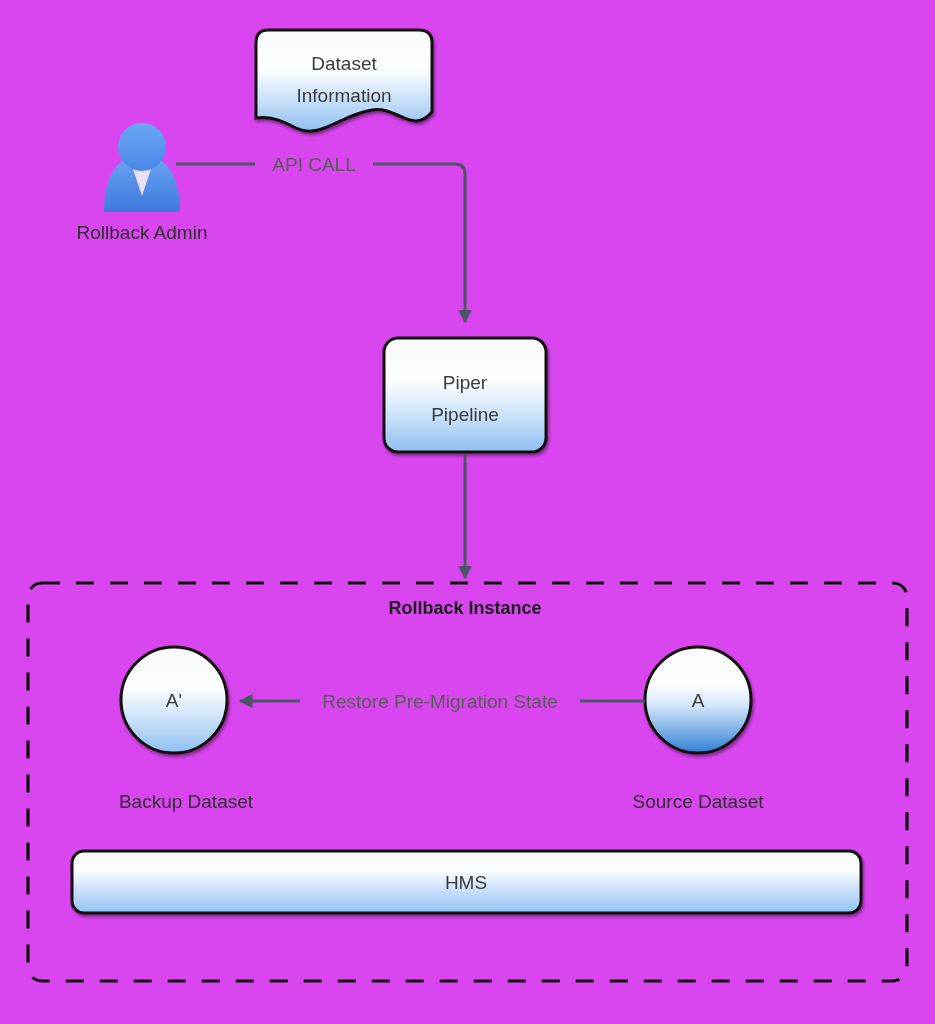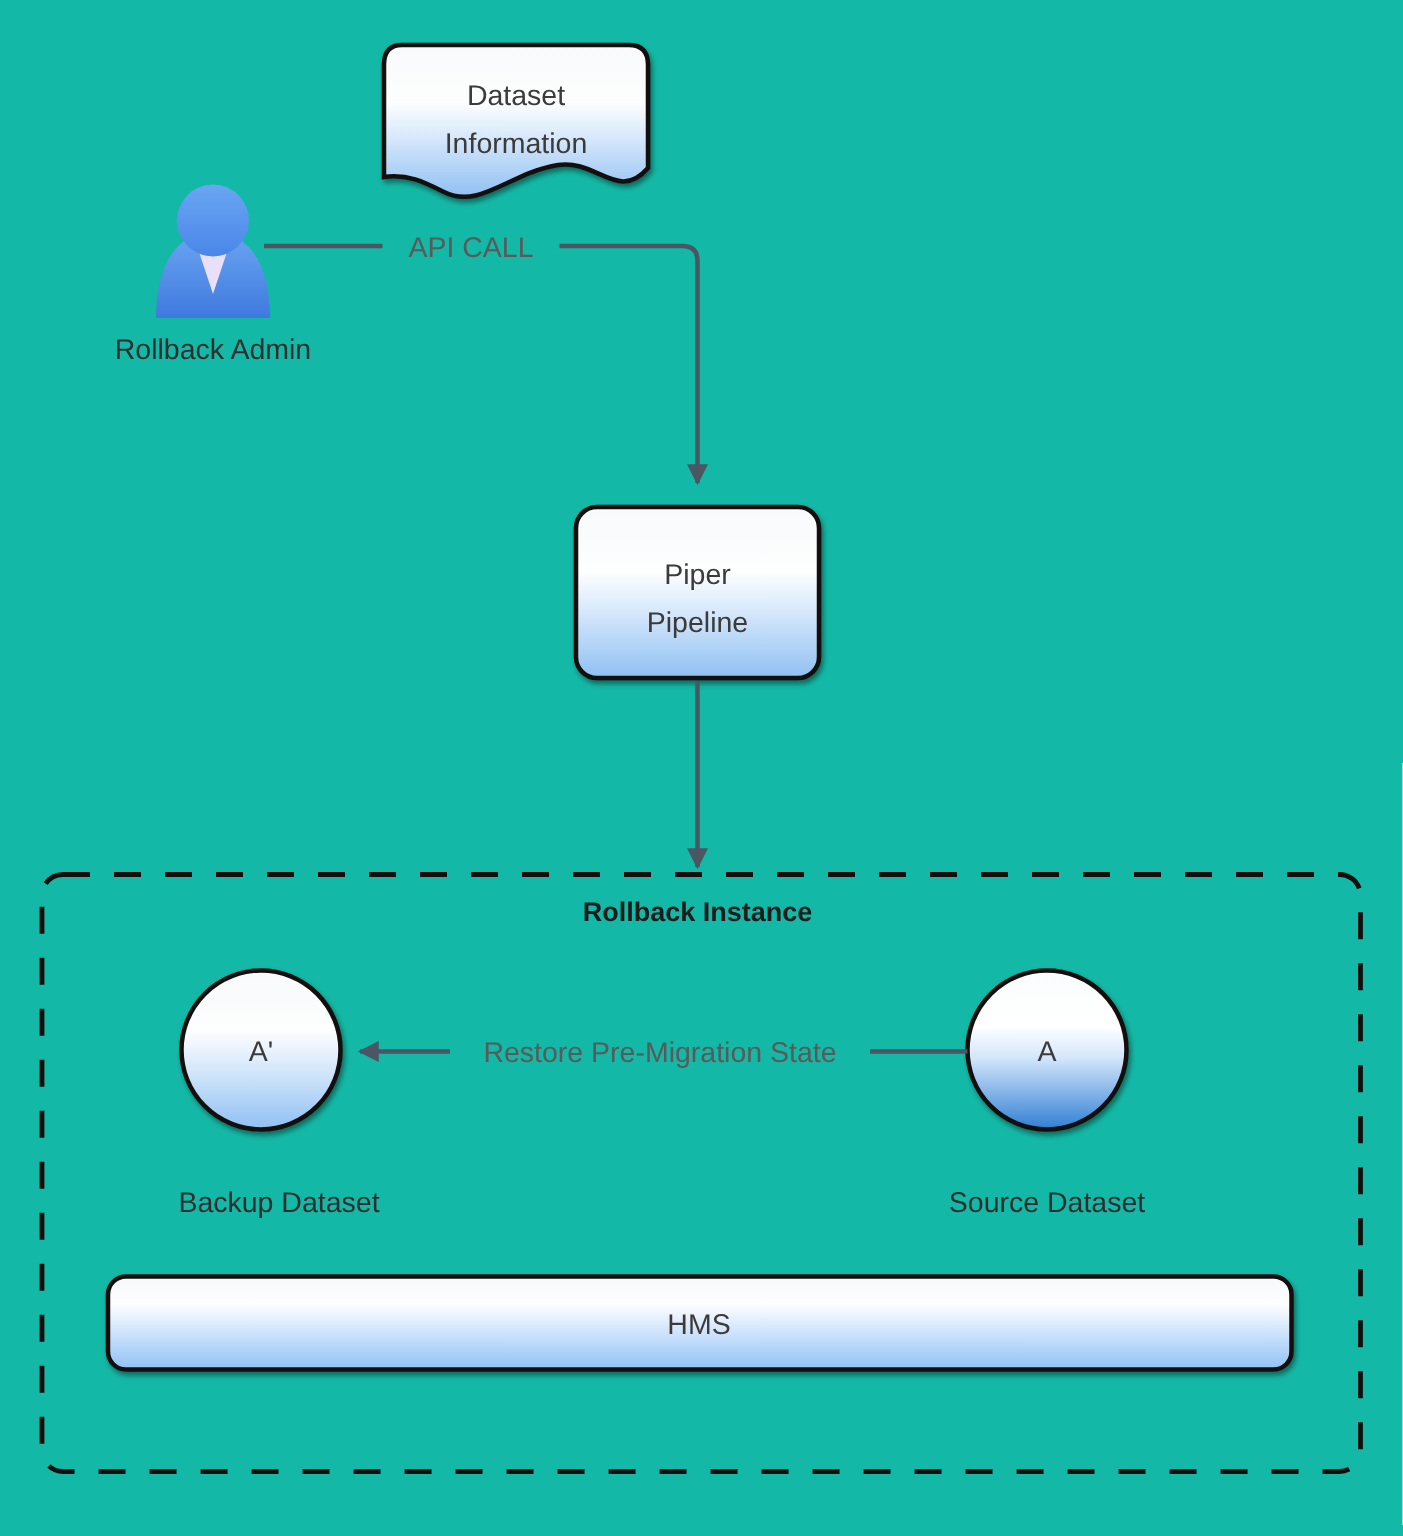--- a/index.html
+++ b/index.html
@@ -9,21 +9,21 @@
     background: #ffffff;
   }
   body {
     font-family: "Liberation Sans", sans-serif;
     -webkit-font-smoothing: antialiased;
   }
   #canvas {
     position: relative;
     width: 935px;
     height: 1024px;
-    background: #14b8a6;
+    background: #d946ef;
     overflow: hidden;
   }
   #diagram-svg {
     position: absolute;
     top: 0;
     left: 0;
     width: 935px;
     height: 1024px;
   }
   .node-text {

